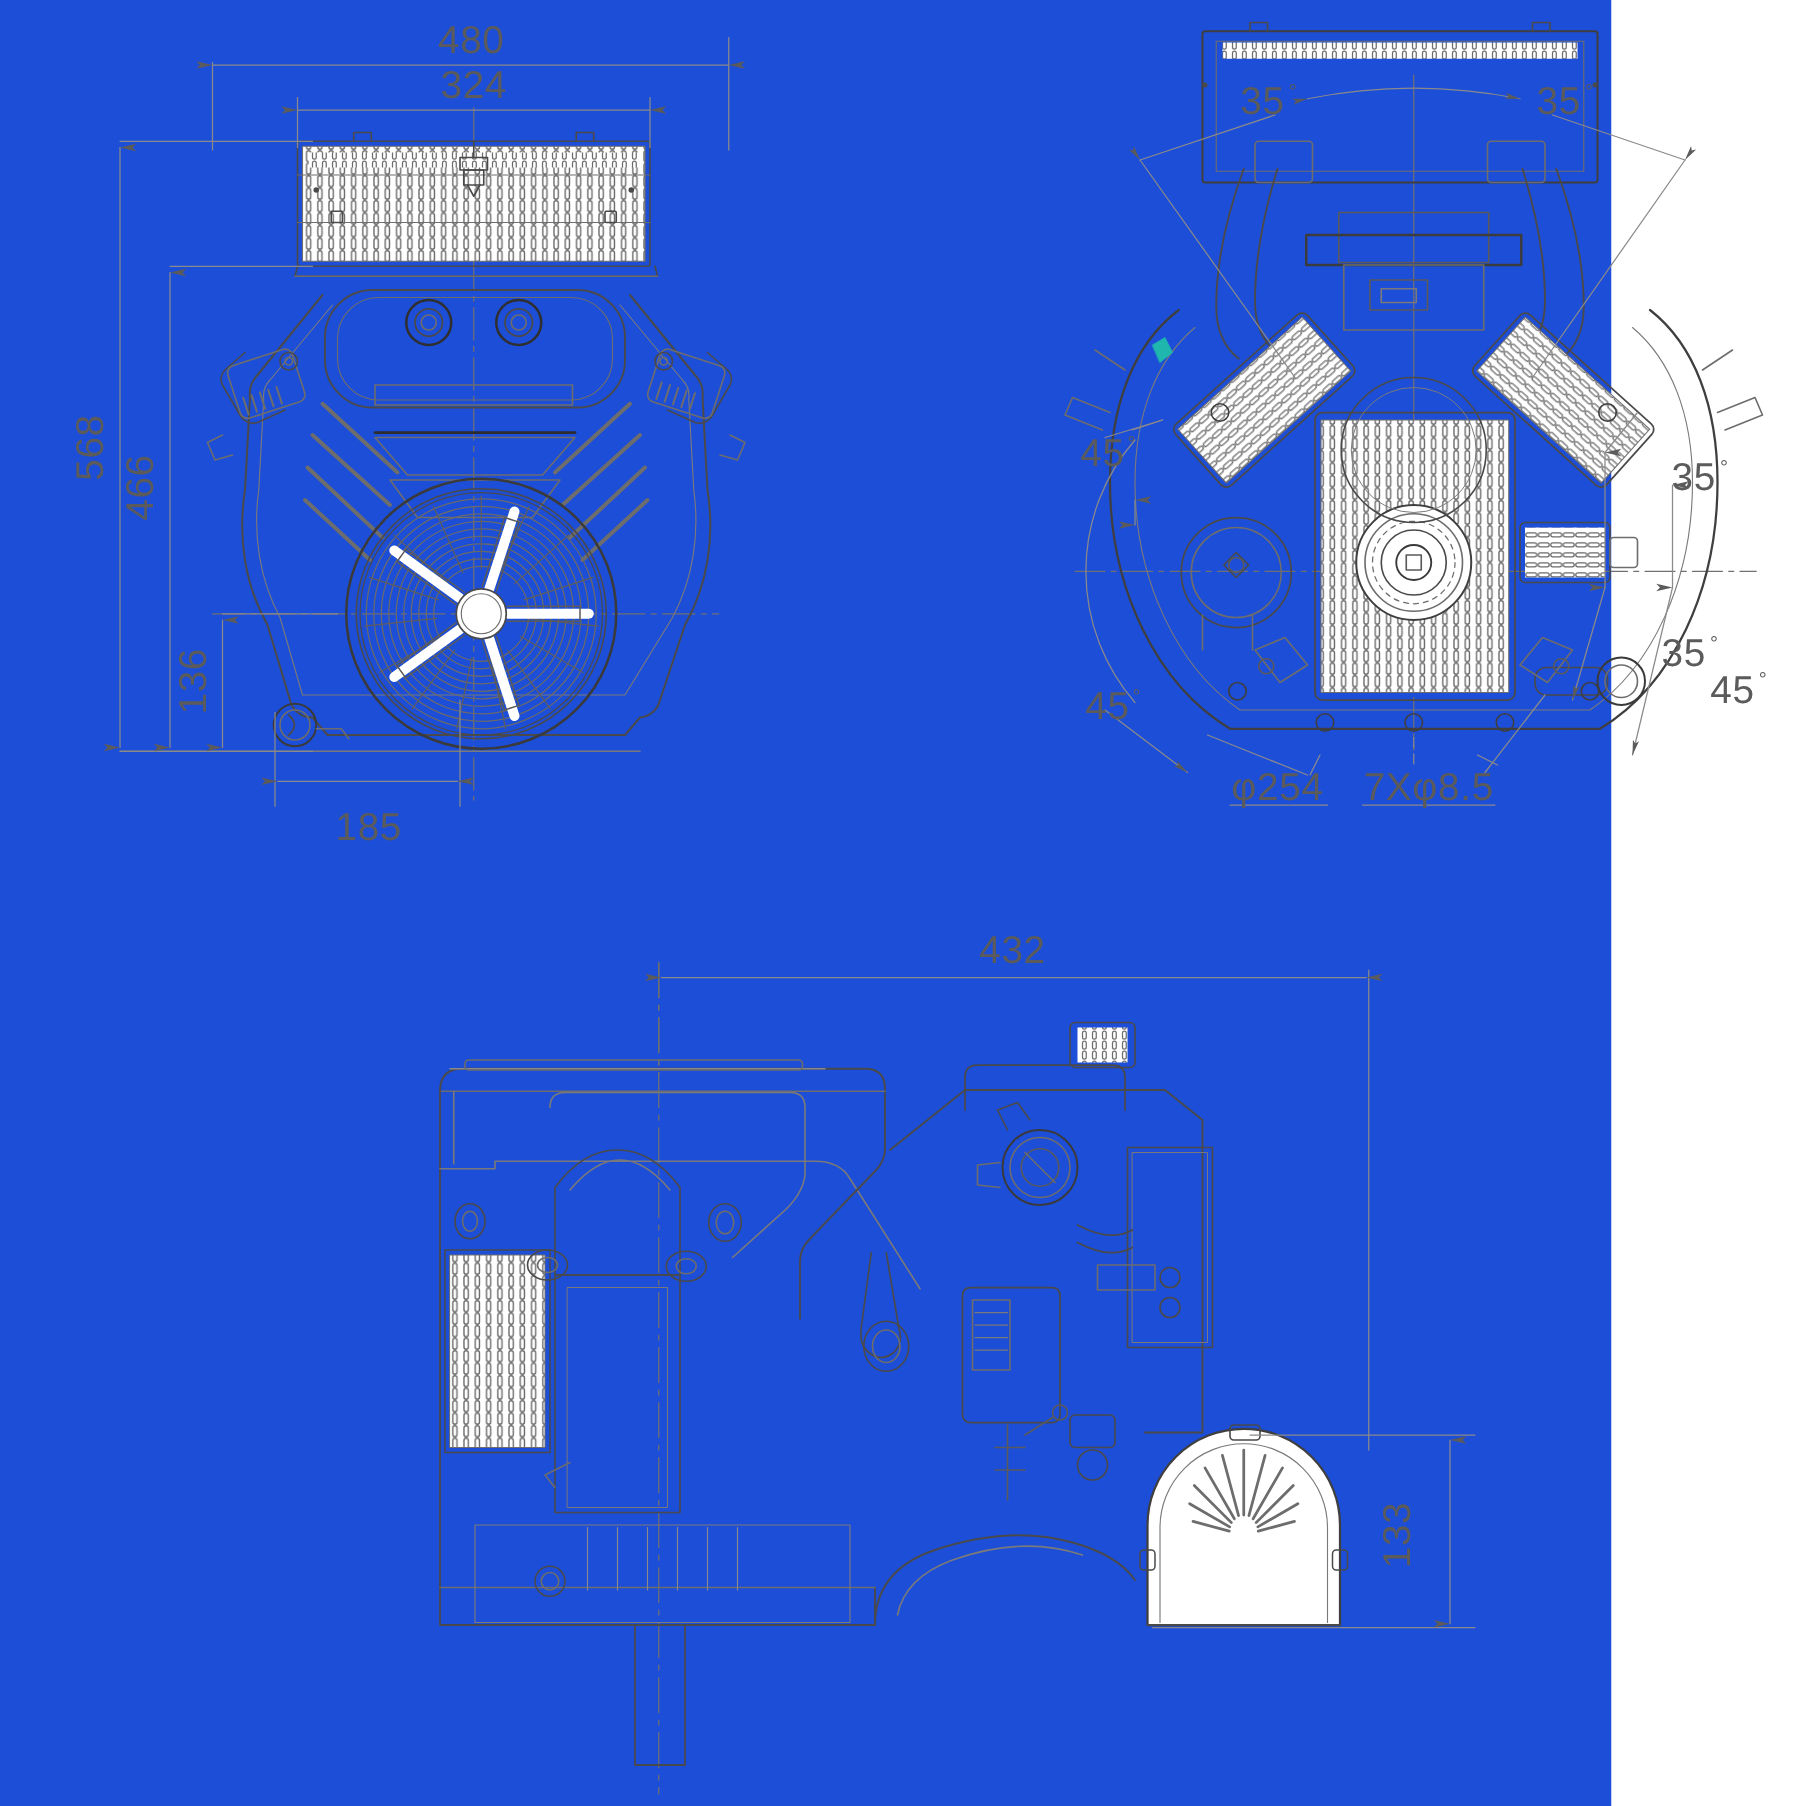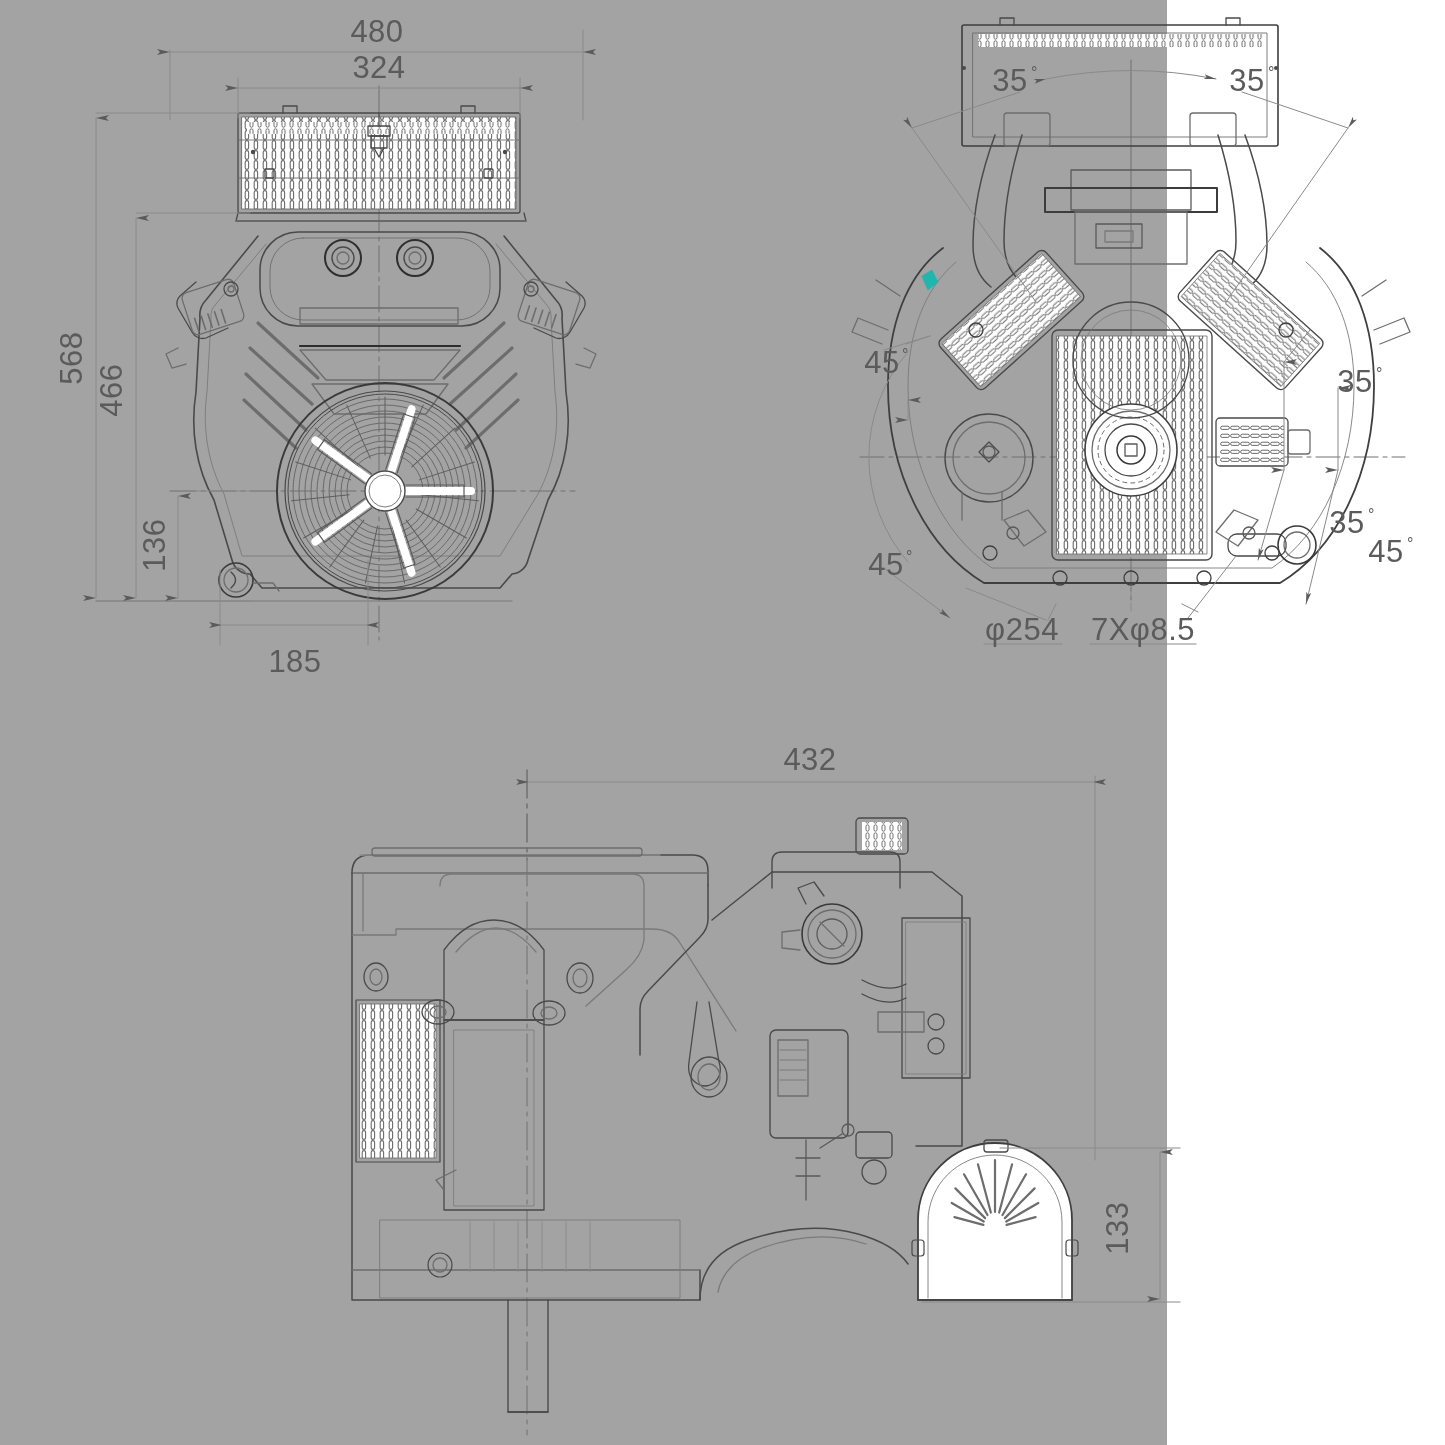--- a/index.html
+++ b/index.html
@@ -1,17 +1,17 @@
 <!DOCTYPE html>
 <html><head>
 <meta charset="utf-8">
 <style>
   html,body{margin:0;padding:0;background:#ffffff;}
   body{width:1445px;height:1445px;font-family:"Liberation Sans",sans-serif;overflow:hidden;}
-  #sheet{position:relative;width:1167px;height:1445px;background:#a3a3a3;text-align:center;}
+  #sheet{position:relative;width:1289px;height:1445px;background:#1d4ed8;text-align:center;}
   svg{display:block;}
   .dimtxt{font-family:"Liberation Sans",sans-serif;fill:#5b5b5b;font-size:31px;letter-spacing:0.5px;}
   .deg{font-size:16px;}
 </style>
 </head>
 <body>
 
 <div id="sheet">
 
 <svg width="1445" height="1445" viewBox="0 0 1445 1445">

